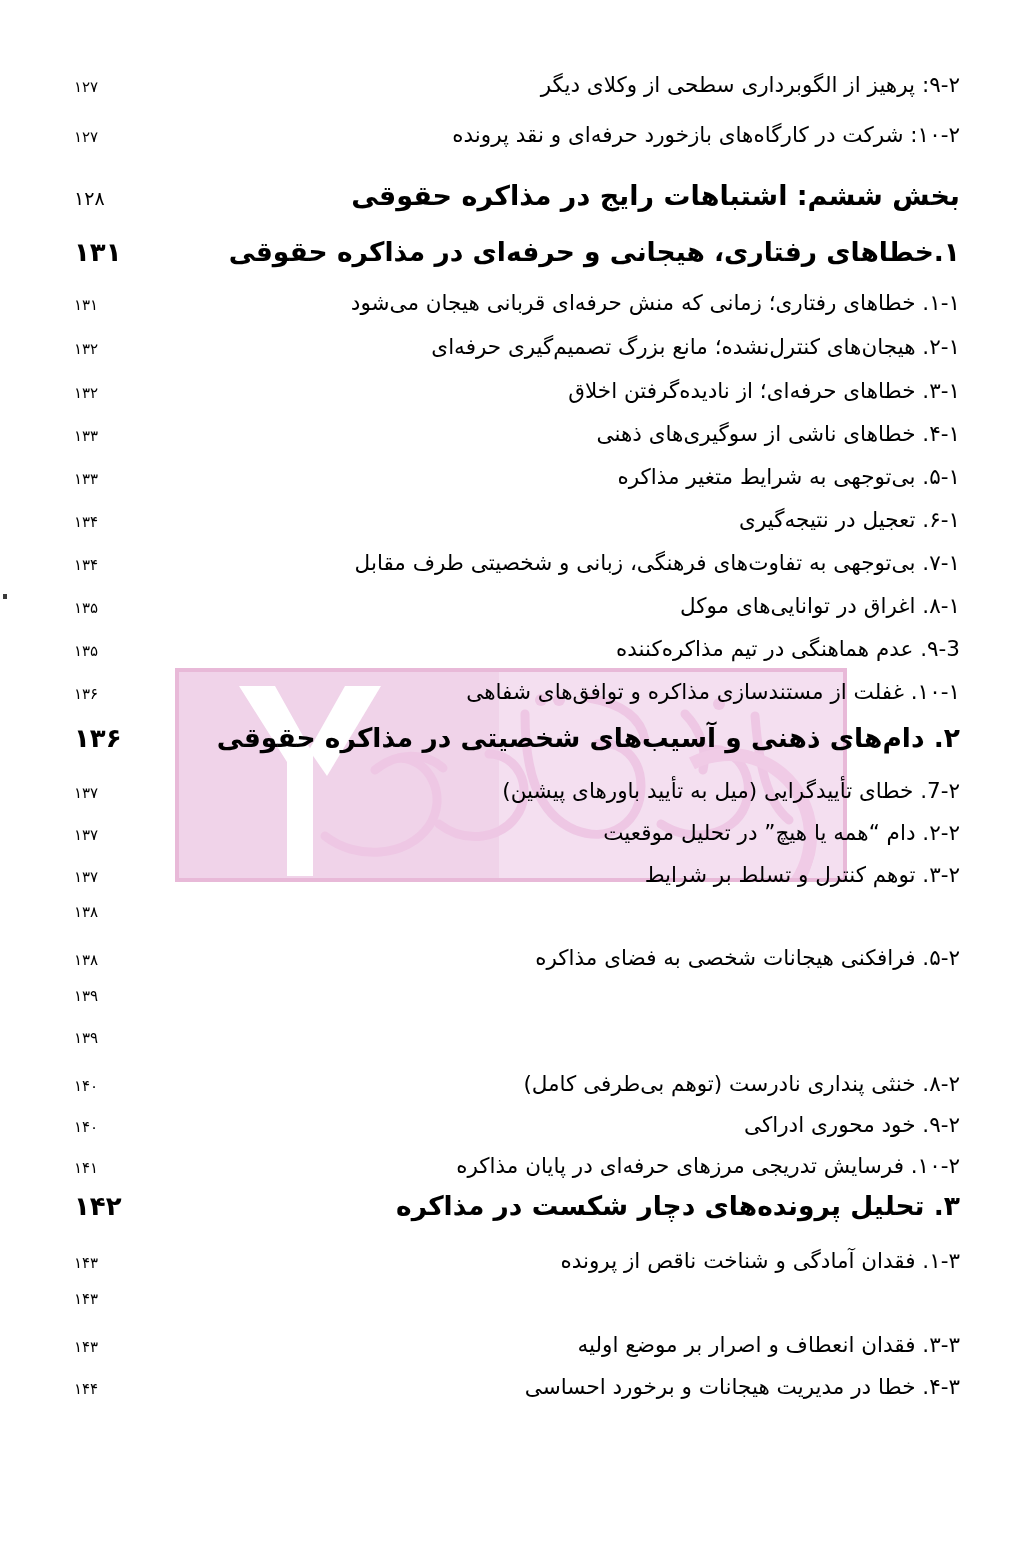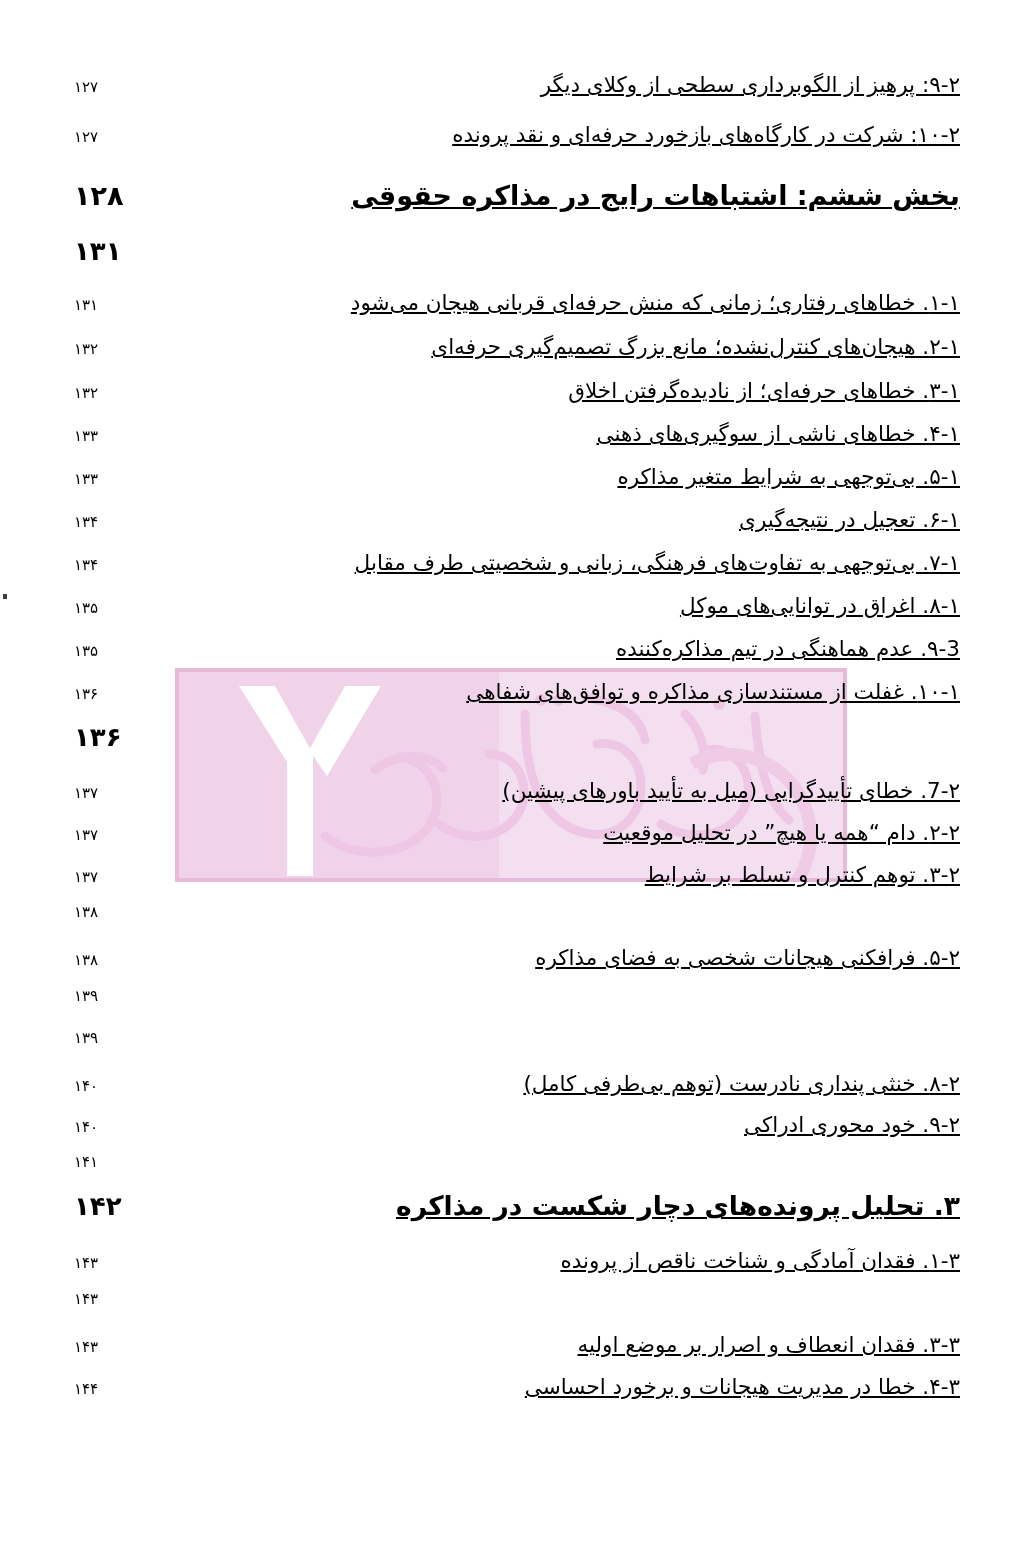--- a/index.html
+++ b/index.html
@@ -99,21 +99,20 @@
     right: 58px;
     display: flex;
     align-items: baseline;
     direction: rtl;
     white-space: nowrap;
   }
 
   .row .label {
     flex: 0 0 auto;
     order: 1;
-    text-decoration: underline;
   }
   .row .leader {
     flex: 1 1 auto;
     order: 2;
     overflow: hidden;
     margin: 0 4px;
     position: relative;
     top: -3px;
     line-height: 0;
     letter-spacing: 1.5px;
@@ -152,21 +151,21 @@
     letter-spacing: 1px;
     top: -4px;
   }
 
   
   .row.part {
     font-size: 27px;
     font-weight: 700;
   }
   .row.part .label { padding-left: 0; }
-  .row.part .page { font-size: 27px; font-weight: 700; }
+  .row.part .page { font-size: 19px; font-weight: 400; }
 </style>
 </head>
 <body>
 
 <div id="page">
 
   <div class="edge-mark"></div>
 
   <div id="watermark">
     <div class="wm-bar"></div>
@@ -209,20 +208,21 @@
         <span class="label">۱۰-۲: شرکت در کارگاه‌های بازخورد حرفه‌ای و نقد پرونده</span>
         <span class="leader"></span>
         <span class="page">۱۲۷</span>
       </div>
       <div class="row part no-leader" style="top: 180px;">
         <span class="label">بخش ششم:  اشتباهات رایج در مذاکره حقوقی</span>
         <span class="leader"></span>
         <span class="page">۱۲۸</span>
       </div>
       <div class="row head" style="top: 236px;">
+        <span class="label">۱.خطاهای رفتاری، هیجانی و حرفه‌ای در مذاکره حقوقی</span>
         <span class="leader"></span>
         <span class="page">۱۳۱</span>
       </div>
       <div class="row sub" style="top: 290px;">
         <span class="label">۱-۱. خطاهای رفتاری؛ زمانی که منش حرفه‌ای قربانی هیجان می‌شود</span>
         <span class="leader"></span>
         <span class="page">۱۳۱</span>
       </div>
       <div class="row sub" style="top: 334px;">
         <span class="label">۲-۱. هیجان‌های کنترل‌نشده؛ مانع بزرگ تصمیم‌گیری حرفه‌ای</span>
@@ -263,20 +263,21 @@
         <span class="label">۹-3. عدم هماهنگی در تیم مذاکره‌کننده</span>
         <span class="leader"></span>
         <span class="page">۱۳۵</span>
       </div>
       <div class="row sub" style="top: 679px;">
         <span class="label">۱۰-۱. غفلت از مستندسازی مذاکره و توافق‌های شفاهی</span>
         <span class="leader"></span>
         <span class="page">۱۳۶</span>
       </div>
       <div class="row head" style="top: 722px;">
+        <span class="label">۲. دام‌های ذهنی و آسیب‌های شخصیتی در مذاکره حقوقی</span>
         <span class="leader"></span>
         <span class="page">۱۳۶</span>
       </div>
       <div class="row sub" style="top: 778px;">
         <span class="label">7-۲. خطای تأییدگرایی (میل به تأیید باورهای پیشین)</span>
         <span class="leader"></span>
         <span class="page">۱۳۷</span>
       </div>
       <div class="row sub" style="top: 820px;">
         <span class="label">۲-۲. دام “همه یا هیچ” در تحلیل موقعیت</span>
@@ -309,20 +310,21 @@
         <span class="label">۸-۲. خنثی پنداری نادرست (توهم بی‌طرفی کامل)</span>
         <span class="leader"></span>
         <span class="page">۱۴۰</span>
       </div>
       <div class="row sub" style="top: 1112px;">
         <span class="label">۹-۲. خود محوری ادراکی</span>
         <span class="leader"></span>
         <span class="page">۱۴۰</span>
       </div>
       <div class="row sub" style="top: 1153px;">
+        <span class="label">۱۰-۲. فرسایش تدریجی مرزهای حرفه‌ای در پایان مذاکره</span>
         <span class="leader"></span>
         <span class="page">۱۴۱</span>
       </div>
       <div class="row head" style="top: 1190px;">
         <span class="label">۳. تحلیل پرونده‌های دچار شکست در مذاکره</span>
         <span class="leader"></span>
         <span class="page">۱۴۲</span>
       </div>
       <div class="row sub" style="top: 1248px;">
         <span class="label">۱-۳. فقدان آمادگی و شناخت ناقص از پرونده</span>

